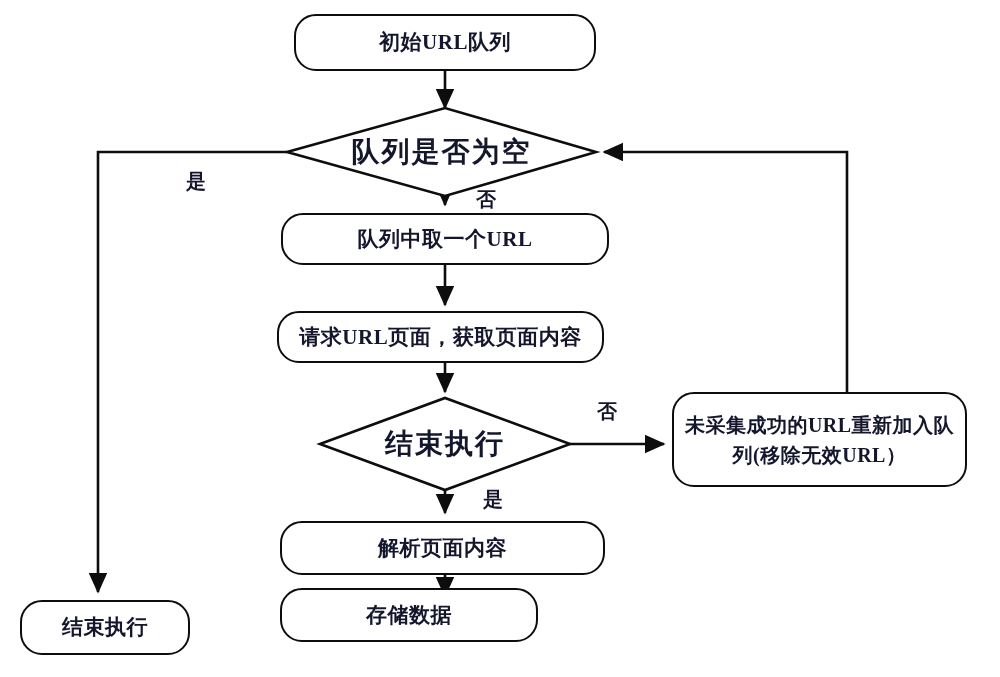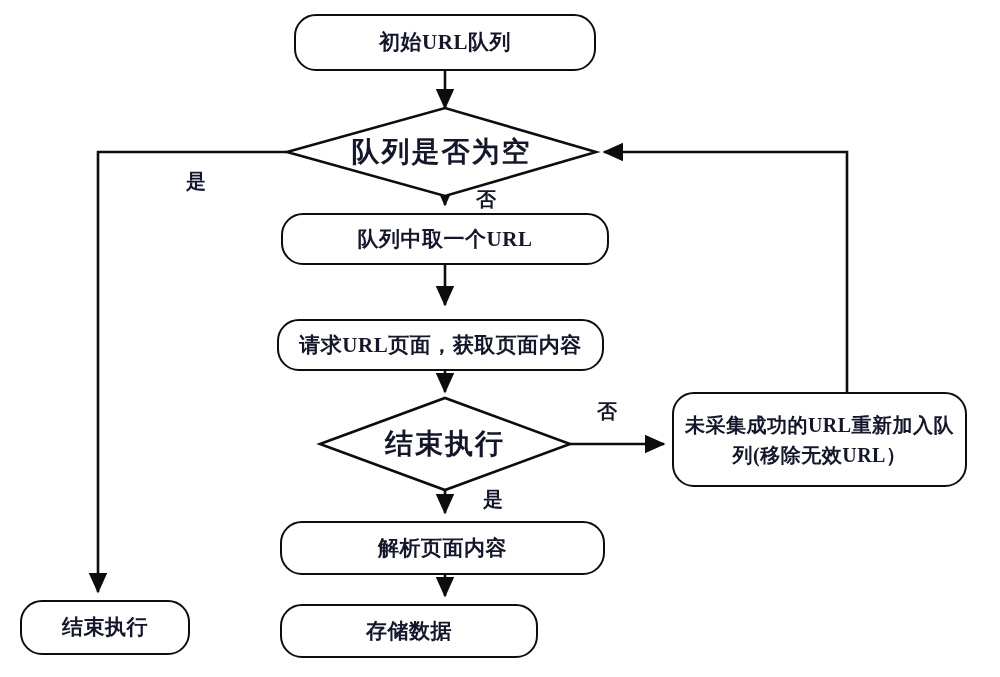--- a/index.html
+++ b/index.html
@@ -116,38 +116,38 @@
   </div>
 
   <div class="diamond-wrap" style="left:287px; top:108px; width:309px; height:88px;">
     <div class="diamond-label">队列是否为空</div>
   </div>
 
   <div class="node node-box" style="left:281px; top:213px; width:328px; height:52px;">
     <span class="node-text">队列中取一个URL</span>
   </div>
 
-  <div class="node node-box" style="left:277px; top:311px; width:327px; height:52px;margin-top:8px;">
+  <div class="node node-box" style="left:277px; top:311px; width:327px; height:52px;">
     <span class="node-text">请求URL页面，获取页面内容</span>
   </div>
 
   <div class="diamond-wrap" style="left:320px; top:398px; width:250px; height:92px;">
     <div class="diamond-label">结束执行</div>
   </div>
 
   <div class="node node-box" style="left:672px; top:392px; width:295px; height:95px;">
     <span class="node-text two-line">未采集成功的URL重新加入队
 列(移除无效URL）</span>
   </div>
 
   <div class="node node-box" style="left:280px; top:521px; width:325px; height:54px;text-align:center;">
     <span class="node-text">解析页面内容</span>
   </div>
 
-  <div class="node node-box" style="left:280px; top:604px; width:258px; height:54px;justify-content:center;">
+  <div class="node node-box" style="left:280px; top:588px; width:258px; height:54px;justify-content:center;">
     <span class="node-text">存储数据</span>
   </div>
 
   <div class="node node-box" style="left:20px; top:600px; width:170px; height:55px;">
     <span class="node-text">结束执行</span>
   </div>
 
   <div class="edge-label" style="left:186px; top:168px;">是</div>
 
   <div class="edge-label" style="left:476px; top:186px;">否</div>

